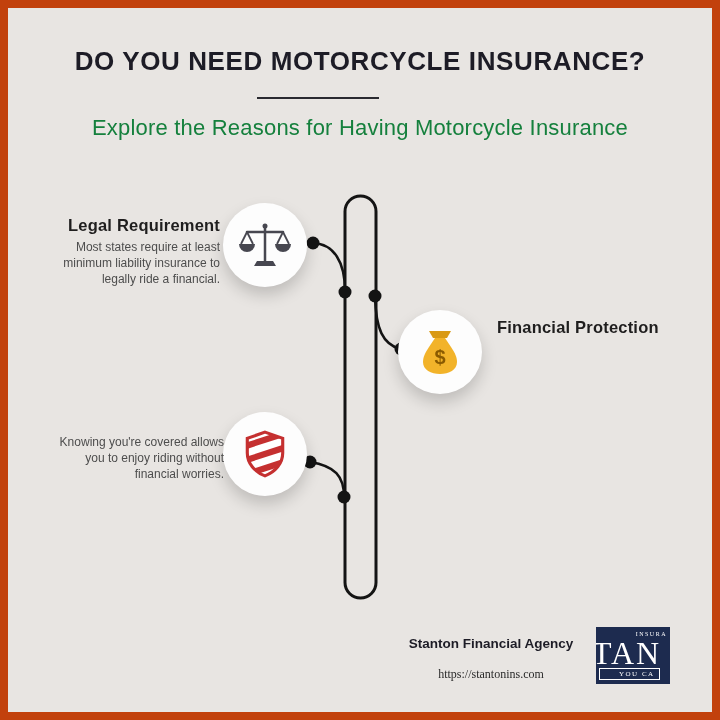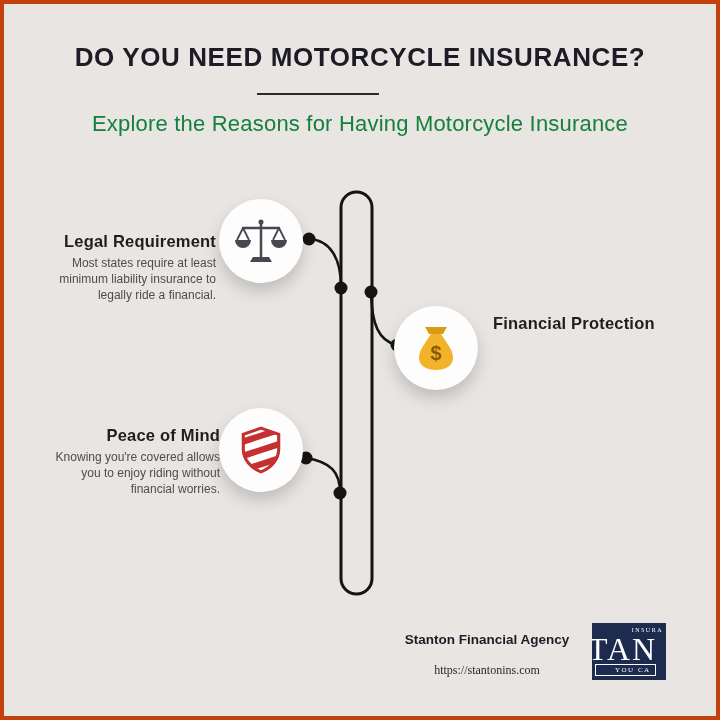--- a/index.html
+++ b/index.html
@@ -1,19 +1,19 @@
 <!DOCTYPE html>
 <html><head>
 <meta charset="utf-8">
 <style>
   * { margin:0; padding:0; box-sizing:border-box; }
   body { background:#ffffff; font-family:"Liberation Sans", sans-serif; }
   .canvas {
     position:relative; width:720px; height:720px; margin:0 auto;
-    background:#e8e5e2; border:4px solid #c2410c; overflow:hidden;
+    background:#e8e5e2; border:8px solid #c2410c; overflow:hidden;
   }
   
   .hdr { position:absolute; top:0; left:0; width:100%; text-align:center; }
   .title {
     margin-top:38px; font-size:26px; font-weight:bold; letter-spacing:0.6px;
     color:#1d1c26;
   }
   .divider { width:122px; height:2px; background:#2a2a30; margin:20px auto 0 auto; position:relative; left:-42px; }
   .subtitle { margin-top:16px; font-size:22px; font-weight:400; color:#15803d; letter-spacing:0.2px; }
 
@@ -27,21 +27,21 @@
     display:flex; align-items:center; justify-content:center;
   }
   .circle-legal    { left:215px; top:195px; }
   .circle-financial{ left:390px; top:302px; }
   .circle-peace    { left:215px; top:404px; }
 
   
   .item { position:absolute; }
   .item h3 { font-size:16.5px; font-weight:bold; color:#1f1e1e; letter-spacing:0.2px; }
   .item p  { margin-top:5px; font-size:12px; line-height:1.32; color:#4d4d4d; }
-  .item-legal     { left:22px;  top:208px; width:190px; text-align:right;margin-top:20px; }
+  .item-legal     { left:22px;  top:208px; width:190px; text-align:right; }
   .item-financial { left:489px; top:310px; width:188px; text-align:left; }
   .item-peace     { left:38px;  top:422px; width:178px; text-align:right; }
 
   
   .footer-text { position:absolute; left:378px; top:628px; width:210px; text-align:center; }
   .company { font-size:13.5px; font-weight:bold; color:#1d1c26; }
   .url     { margin-top:16px; font-size:12px; color:#2a2a2a;font-family:Liberation Serif, serif; }
   .logo {
     position:absolute; left:588px; top:619px; width:74px; height:57px;
     background:#1d2b4f; color:#ffffff; overflow:hidden;
@@ -123,21 +123,20 @@
   <div class="item item-legal">
     <h3>Legal Requirement</h3>
     <p>Most states require at least minimum liability insurance to legally ride a financial.</p>
   </div>
 
   <div class="item item-financial">
     <h3>Financial Protection</h3>
   </div>
 
   <div class="item item-peace">
-    <h3>Peace of Mind</h3>
     <p>Knowing you're covered allows you to enjoy riding without financial worries.</p>
   </div>
 
   <div class="footer-text">
     <div class="company">Stanton Financial Agency</div>
     <div class="url">https://stantonins.com</div>
   </div>
 
   <div class="logo">
     <span class="lg-top">INSURA</span>

